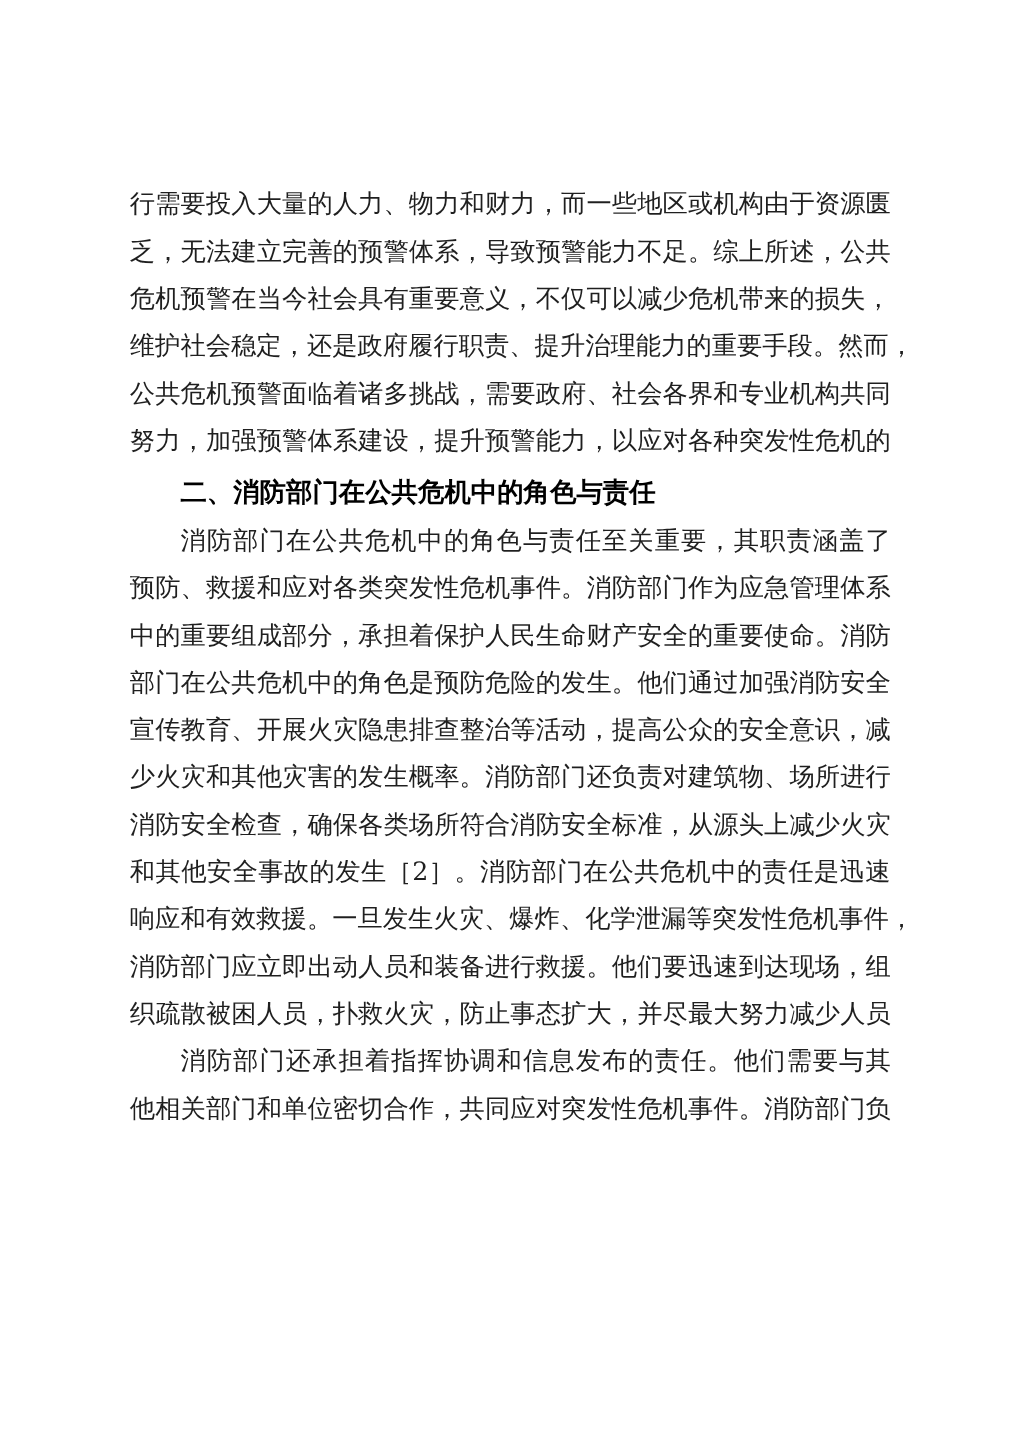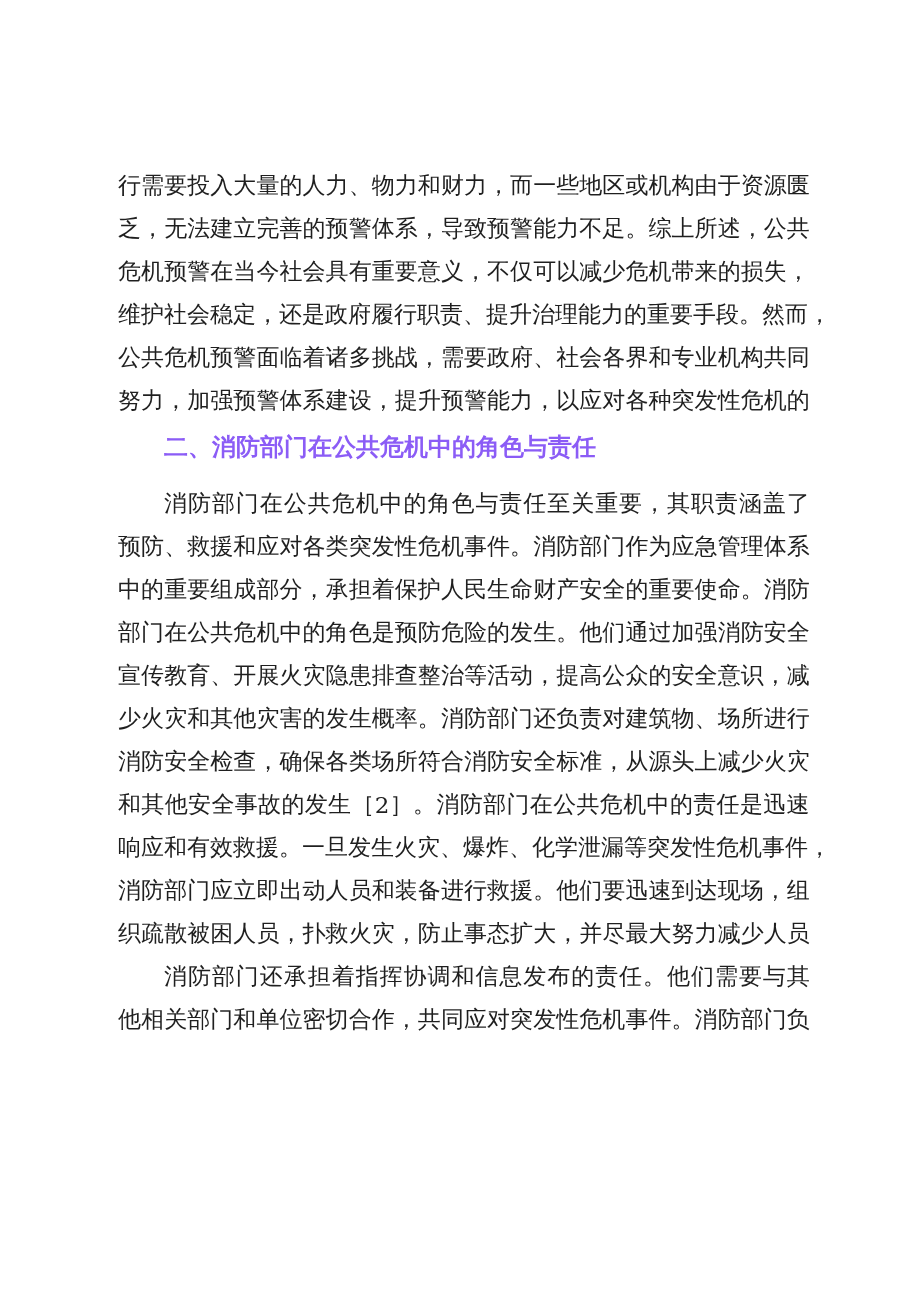--- a/index.html
+++ b/index.html
@@ -36,23 +36,23 @@
     padding-left: 46px;
   }
   .line .ch {
     display: inline-block;
     white-space: pre;
   }
   .block-heading .line {
     font-family: Liberation Sans, sans-serif;
     font-weight: 700;
     font-size: 24px;
-    color: #8b5cf6;
+    color: #000000;
     margin-top: 3px;
-    margin-bottom: 14px;
+    margin-bottom: 2px;
   }
 </style>
 </head>
 <body>
 
 <div class="page">
   <div class="text-block" id="text-block">
       <div class="block block-paragraph">
         <div class="line fill"><span class="ch">行</span><span class="ch">需</span><span class="ch">要</span><span class="ch">投</span><span class="ch">入</span><span class="ch">大</span><span class="ch">量</span><span class="ch">的</span><span class="ch">人</span><span class="ch">力</span><span class="ch">、</span><span class="ch">物</span><span class="ch">力</span><span class="ch">和</span><span class="ch">财</span><span class="ch">力</span><span class="ch">，</span><span class="ch">而</span><span class="ch">一</span><span class="ch">些</span><span class="ch">地</span><span class="ch">区</span><span class="ch">或</span><span class="ch">机</span><span class="ch">构</span><span class="ch">由</span><span class="ch">于</span><span class="ch">资</span><span class="ch">源</span><span class="ch">匮</span></div>
         <div class="line fill"><span class="ch">乏</span><span class="ch">，</span><span class="ch">无</span><span class="ch">法</span><span class="ch">建</span><span class="ch">立</span><span class="ch">完</span><span class="ch">善</span><span class="ch">的</span><span class="ch">预</span><span class="ch">警</span><span class="ch">体</span><span class="ch">系</span><span class="ch">，</span><span class="ch">导</span><span class="ch">致</span><span class="ch">预</span><span class="ch">警</span><span class="ch">能</span><span class="ch">力</span><span class="ch">不</span><span class="ch">足</span><span class="ch">。</span><span class="ch">综</span><span class="ch">上</span><span class="ch">所</span><span class="ch">述</span><span class="ch">，</span><span class="ch">公</span><span class="ch">共</span></div>

